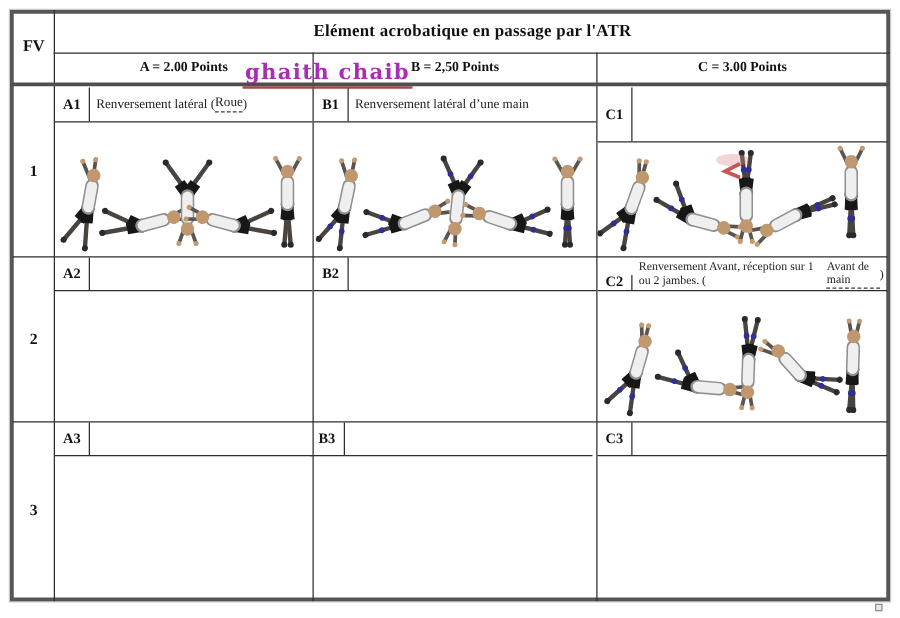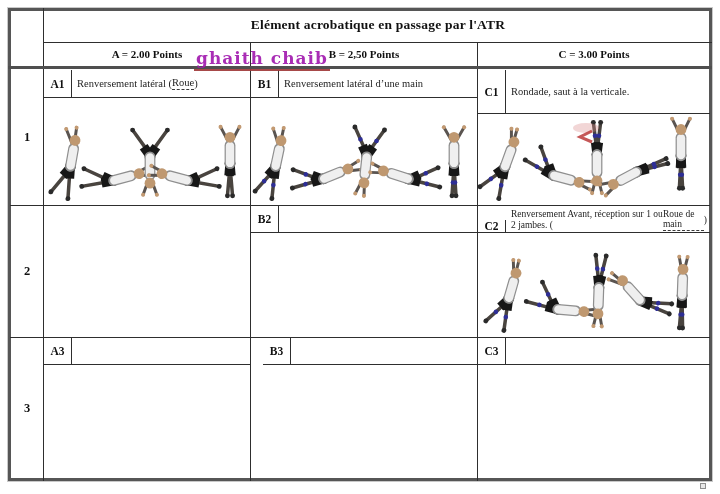--- a/index.html
+++ b/index.html
@@ -37,20 +37,21 @@
   <div class="abs" id="frame"></div>
 
   <div class="abs vline" style="left:43px;top:8px;height:473px;"></div>
   <div class="abs vline" style="left:250px;top:42px;height:439px;"></div>
   <div class="abs vline" style="left:477px;top:42px;height:439px;"></div>
   <div class="abs hline" style="left:43px;top:42px;width:669px;"></div>
   <div class="abs thickband" style="left:8px;top:66px;width:704px;height:3px;"></div>
   <div class="abs hline" style="left:10px;top:205px;width:700px;"></div>
   <div class="abs hline" style="left:10px;top:337px;width:700px;"></div>
 
+  <div class="abs center fv" style="left:11px;top:8px;width:32px;height:58px;">FV</div>
   <div class="abs center hdr-title" style="left:44px;top:8px;width:668px;height:34px;">Elément acrobatique en passage par l'ATR</div>
   <div class="abs center hdr-points" style="left:44px;top:42px;width:206px;height:24px;">A = 2.00 Points</div>
   <div class="abs center hdr-points" style="left:251px;top:42px;width:226px;height:24px;">B = 2,50 Points</div>
   <div class="abs center hdr-points" style="left:478px;top:42px;width:232px;height:24px;">C = 3.00 Points</div>
 
   <div class="abs center rownum" style="left:11px;top:70px;width:32px;height:135px;">1</div>
   <div class="abs center rownum" style="left:11px;top:206px;width:32px;height:131px;">2</div>
   <div class="abs center rownum" style="left:11px;top:338px;width:32px;height:140px;">3</div>
 
   <div class="abs strip" style="left:44px;top:70px;width:206px;height:28px;">
@@ -64,53 +65,56 @@
   <div class="abs strip" style="left:251px;top:70px;width:226px;height:28px;">
     <div class="labelbox">B1</div>
     <div class="desc">
         <span>Renversement latéral  d’une main</span>
         <span class="dashu"></span>
         <span></span>
       </div>
   </div>
   <div class="abs strip" style="left:478px;top:70px;width:232px;height:44px;">
     <div class="labelbox">C1</div>
-    <div class="desc">
-        <span>Rondade, saut à la verticale.</span>
-        <span class="dashu"></span>
-        <span></span>
-      </div>
-  </div>
-
+  </div>
+
+  <div class="abs strip" style="left:44px;top:206px;width:206px;height:27px;">
+    <div class="labelbox">A2</div>
+    <div class="desc">
+        <span></span>
+        <span class="dashu"></span>
+        <span></span>
+      </div>
+  </div>
   <div class="abs strip" style="left:251px;top:206px;width:226px;height:27px;">
     <div class="labelbox">B2</div>
     <div class="desc">
         <span></span>
         <span class="dashu"></span>
         <span></span>
       </div>
   </div>
   <div class="abs strip" style="left:478px;top:206px;width:232px;height:27px;align-items:flex-end;">
     <div class="labelbox">C2</div>
     <div class="desc small">
         <span>Renversement Avant, réception  sur 1 ou 2 jambes. ( </span>
-        <span class="dashu">Roue de main</span>
+        <span class="dashu">Avant de main</span>
         <span> )</span>
       </div>
   </div>
 
   <div class="abs strip" style="left:44px;top:338px;width:206px;height:27px;">
     <div class="labelbox">A3</div>
     <div class="desc">
         <span></span>
         <span class="dashu"></span>
         <span></span>
       </div>
   </div>
-  <div class="abs strip" style="left:263px;top:338px;width:226px;height:27px;gap:41px;">
+  <div class="abs strip" style="left:248px;top:338px;width:226px;height:27px;gap:41px;">
     <div class="labelbox">B3</div>
     <div class="desc">
         <span></span>
         <span class="dashu"></span>
         <span></span>
       </div>
   </div>
   <div class="abs strip" style="left:478px;top:338px;width:232px;height:27px;">
     <div class="labelbox">C3</div>
     <div class="desc">

